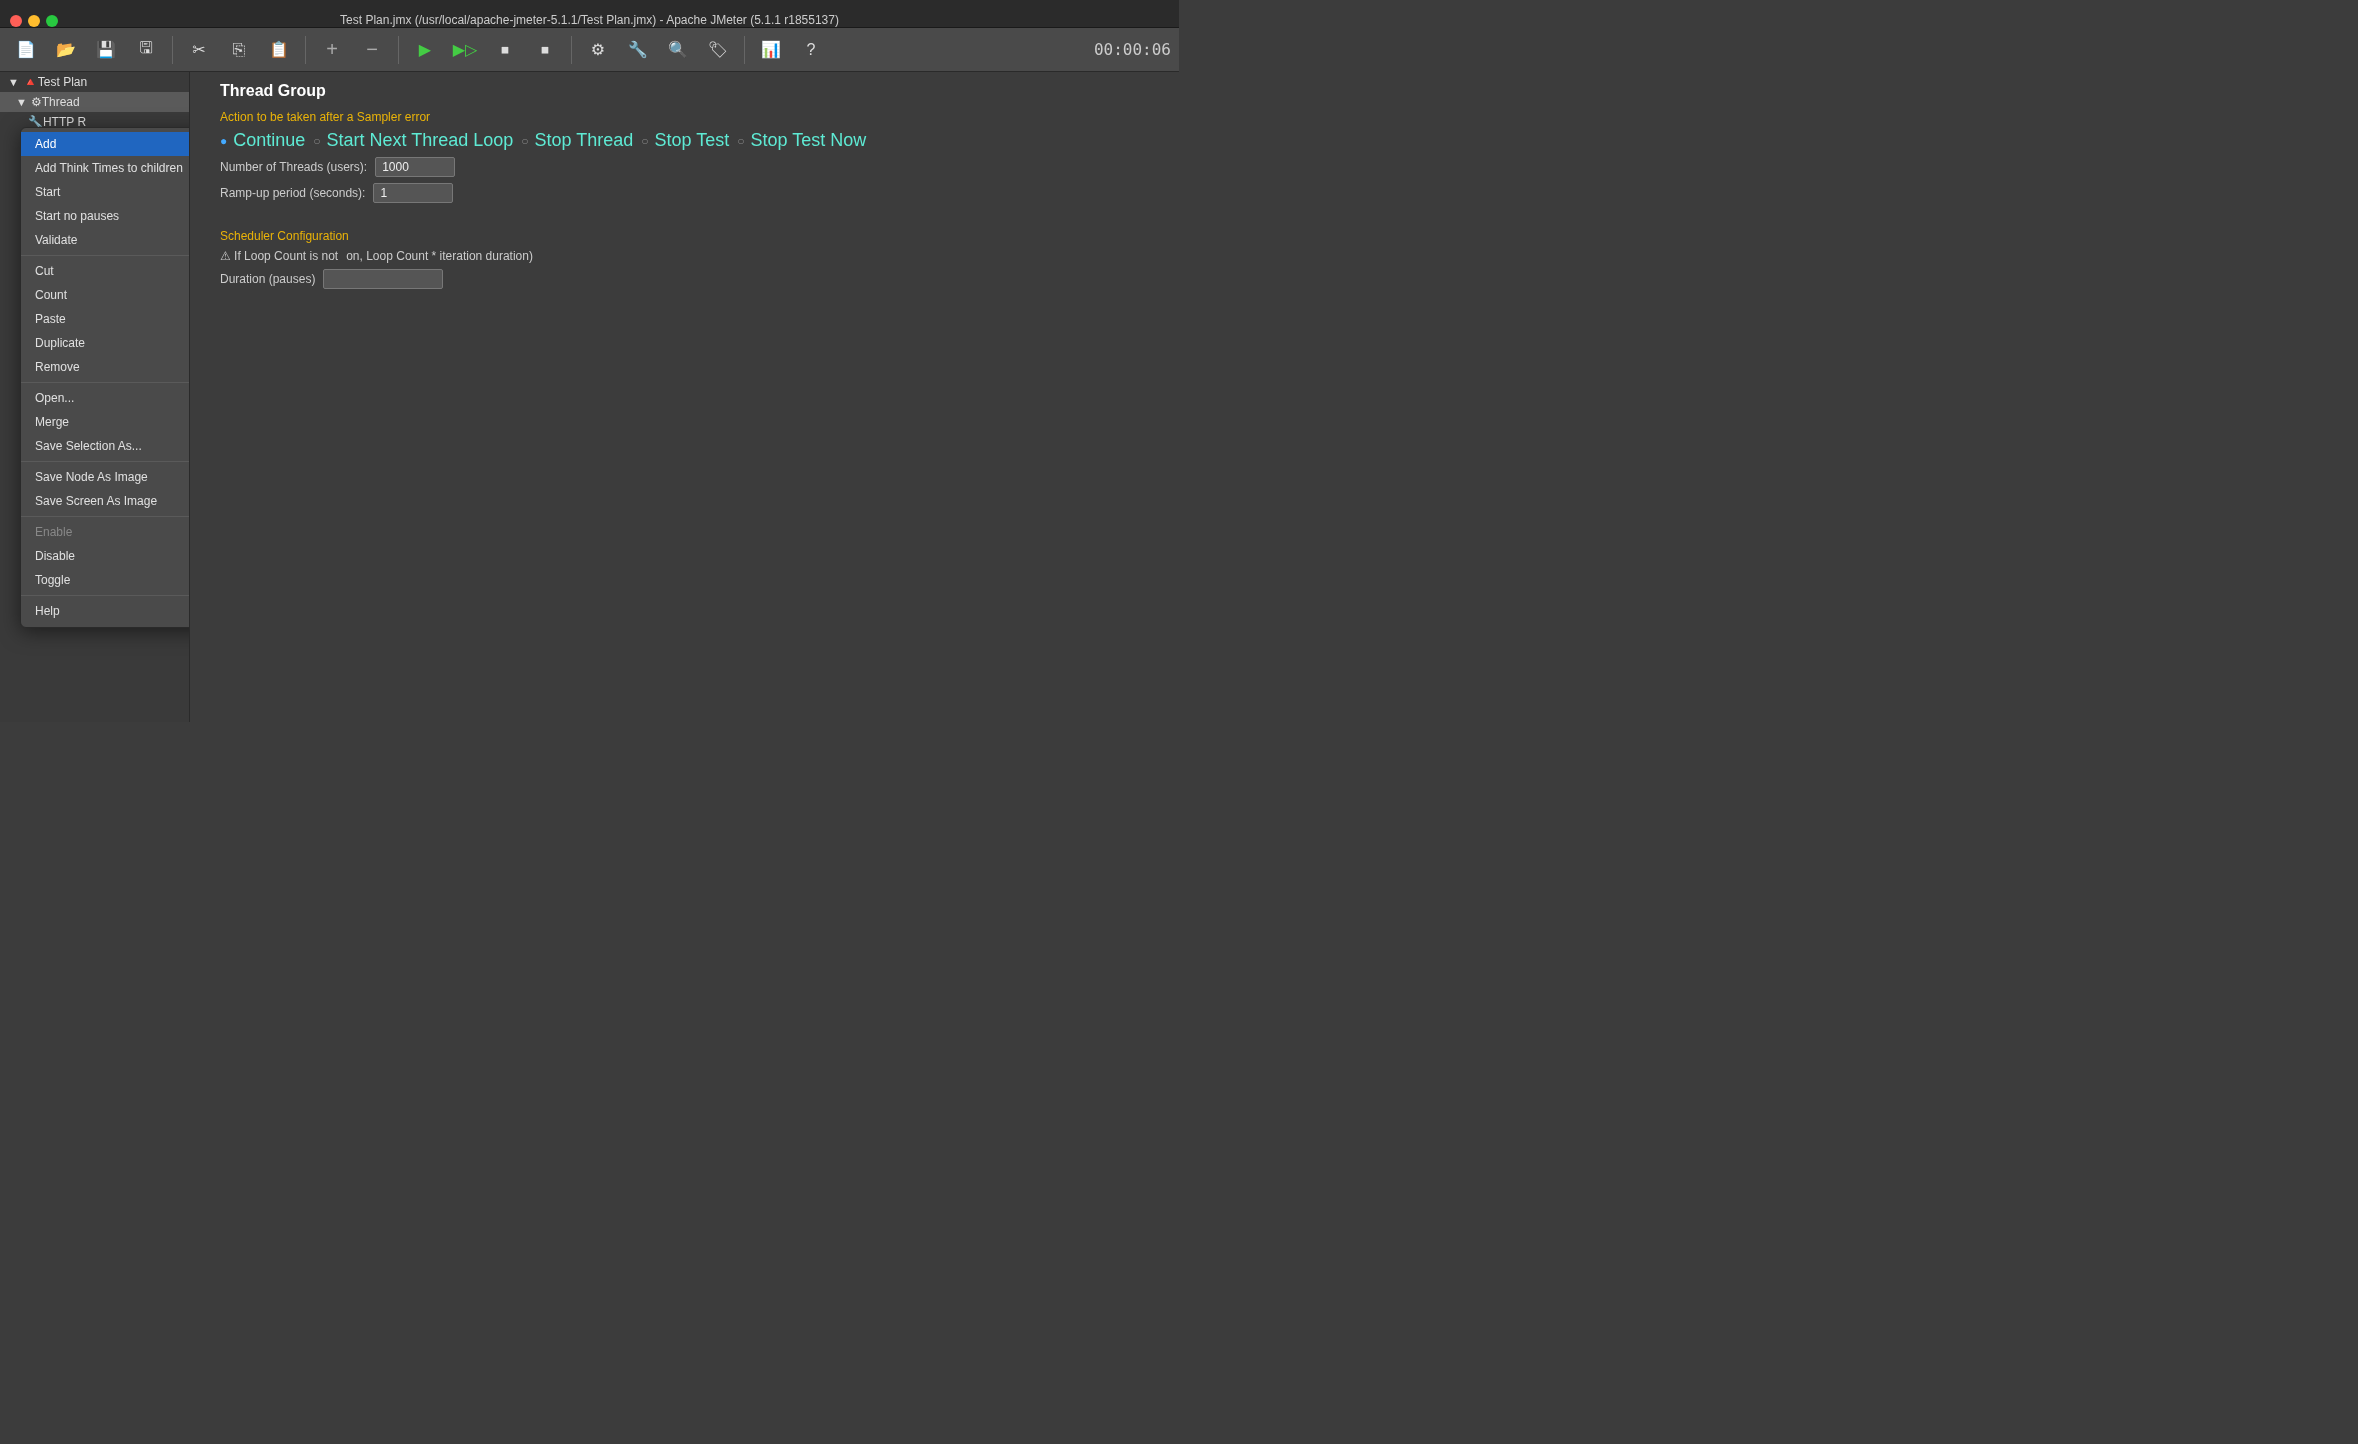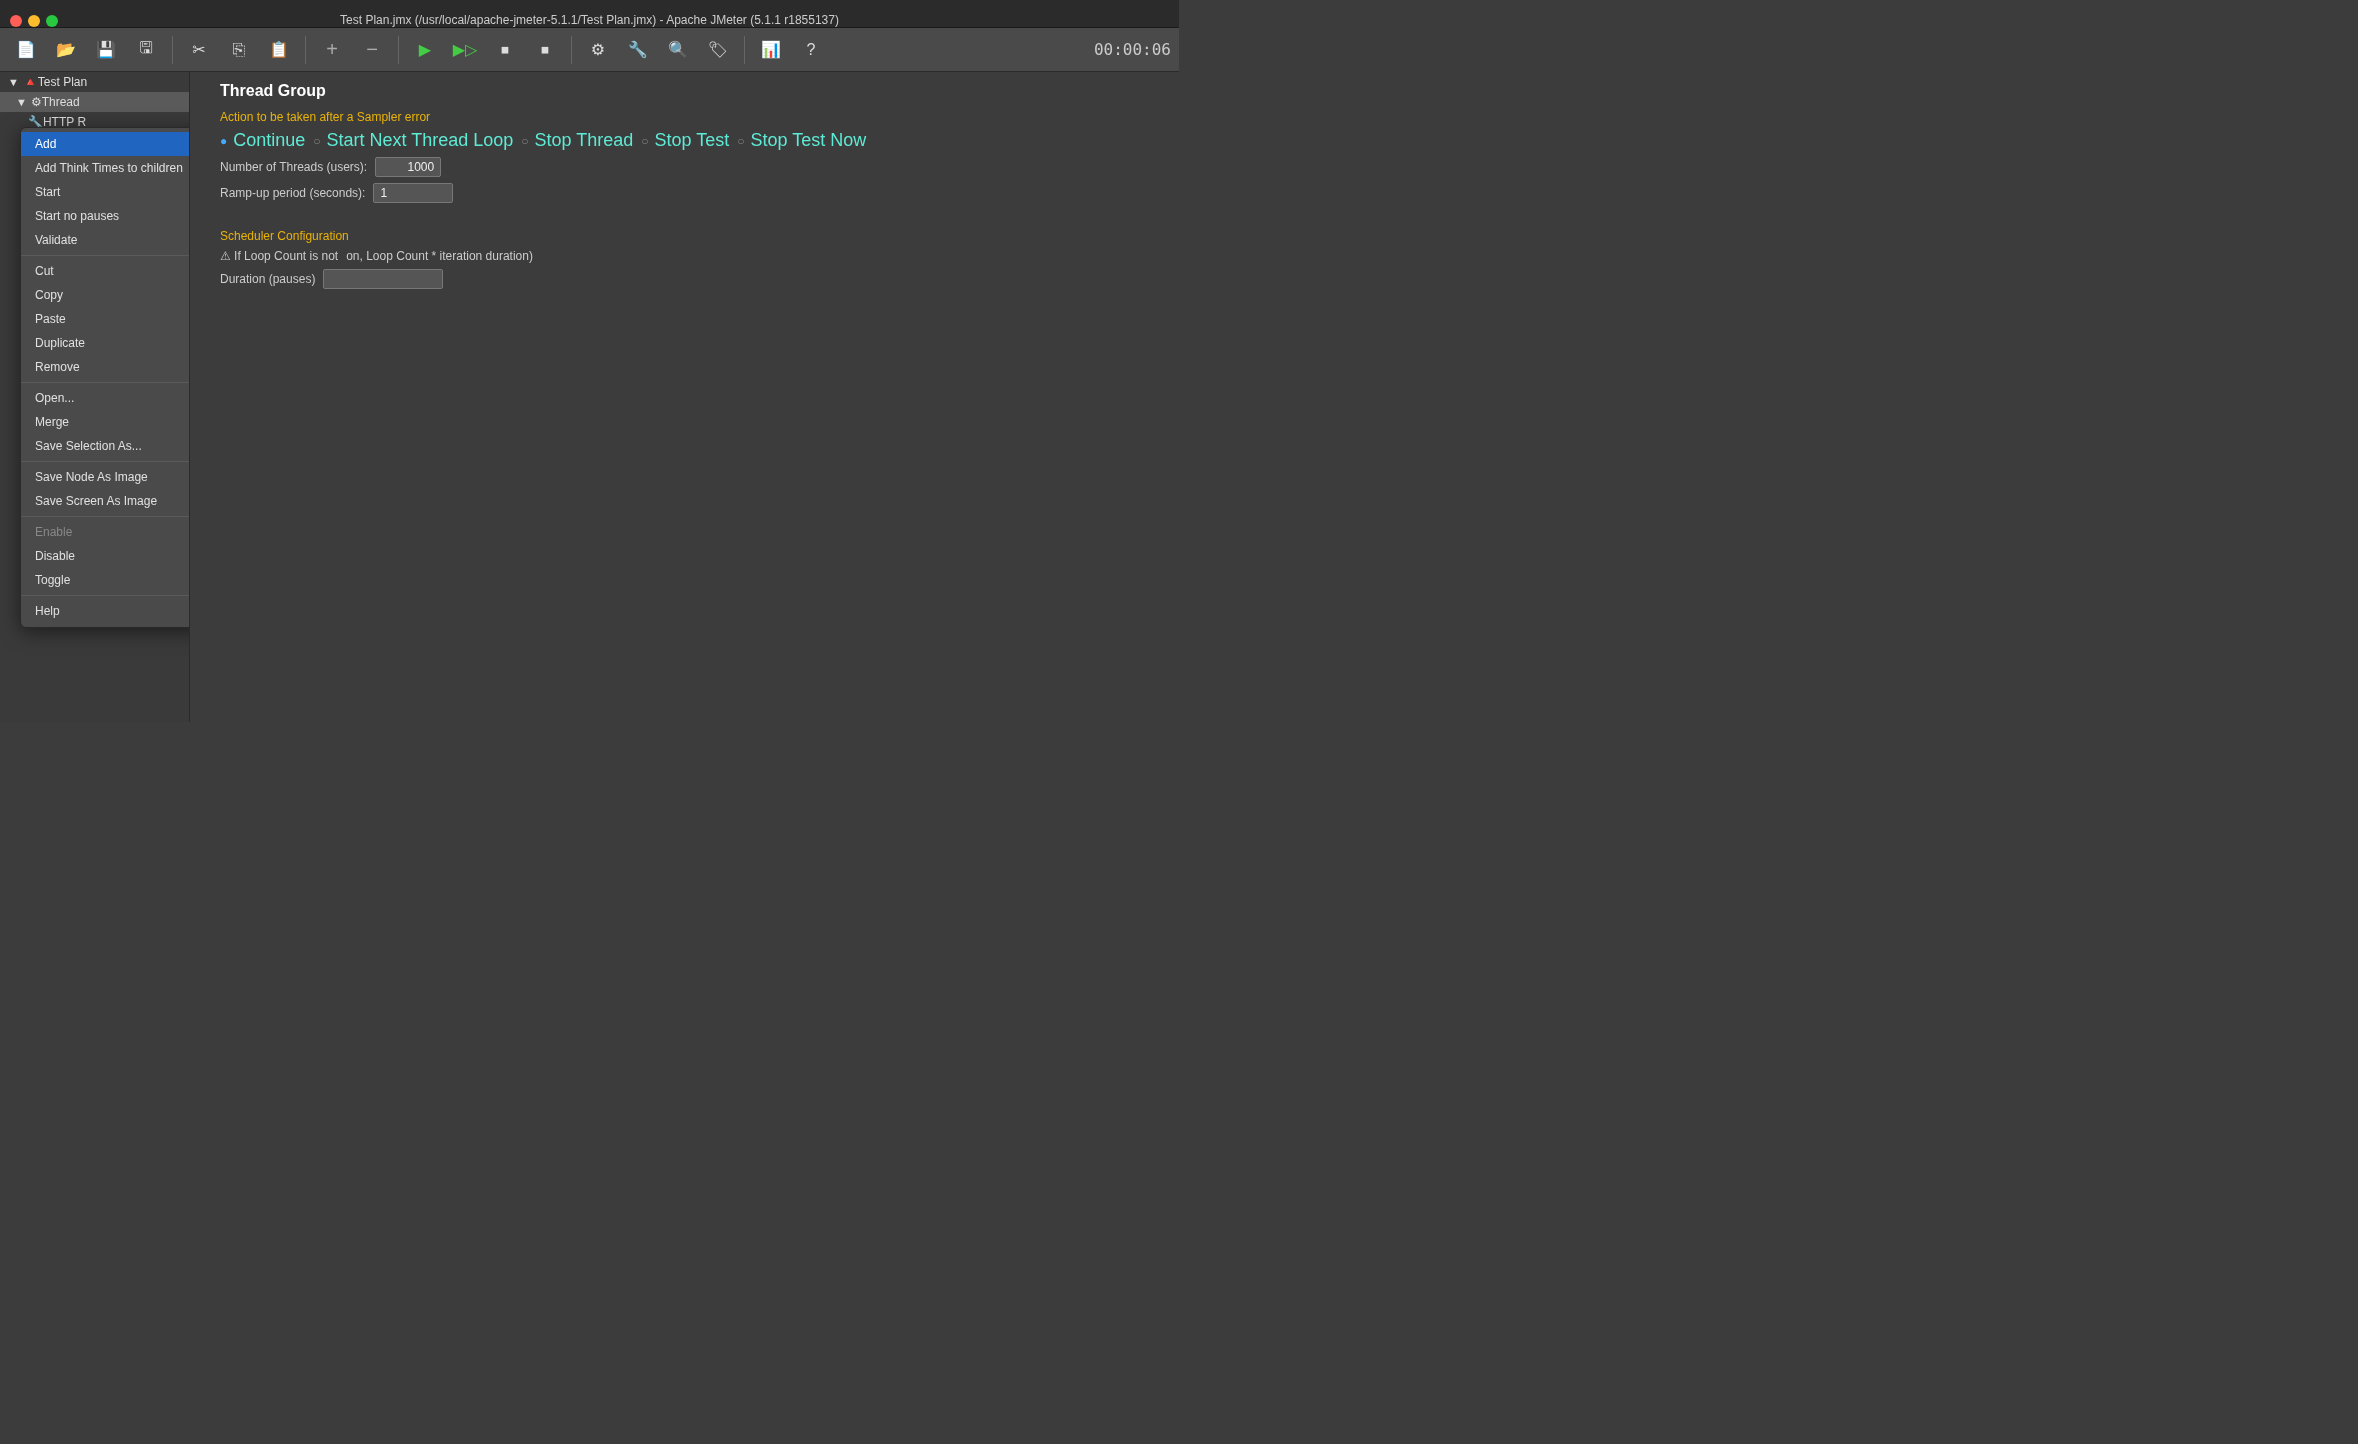--- a/index.html
+++ b/index.html
@@ -271,21 +271,21 @@
       </div>
       <div class="menu-item">
         <span>Validate</span>
       </div>
       <div class="menu-separator"></div>
       <div class="menu-item">
         <span>Cut</span>
 
       </div>
       <div class="menu-item">
-        <span>Copy</span>
+        <span>Count</span>
 
       </div>
       <div class="menu-item">
         <span>Paste</span>
 
       </div>
       <div class="menu-item">
         <span>Duplicate</span>
 
       </div>
@@ -354,21 +354,21 @@
         <span class="radio-label">Stop Test</span>
       </div>
       <div class="radio-group">
         <span style="color:#888">○</span>
         <span class="radio-label">Stop Test Now</span>
       </div>
     </div>
 
     <div class="content-row">
       <span>Number of Threads (users):</span>
-      <input type="text" class="content-input" value="1000" style="width: 66px; text-align: right;">
+      <input type="text" class="content-input" value="1000" style="width: 80px;">
     </div>
 
     <div class="content-row">
       <span>Ramp-up period (seconds):</span>
       <input type="text" class="content-input" value="1" style="width: 80px;">
     </div>
 
     <div style="height: 20px;"></div>
 
     <div class="content-section">

